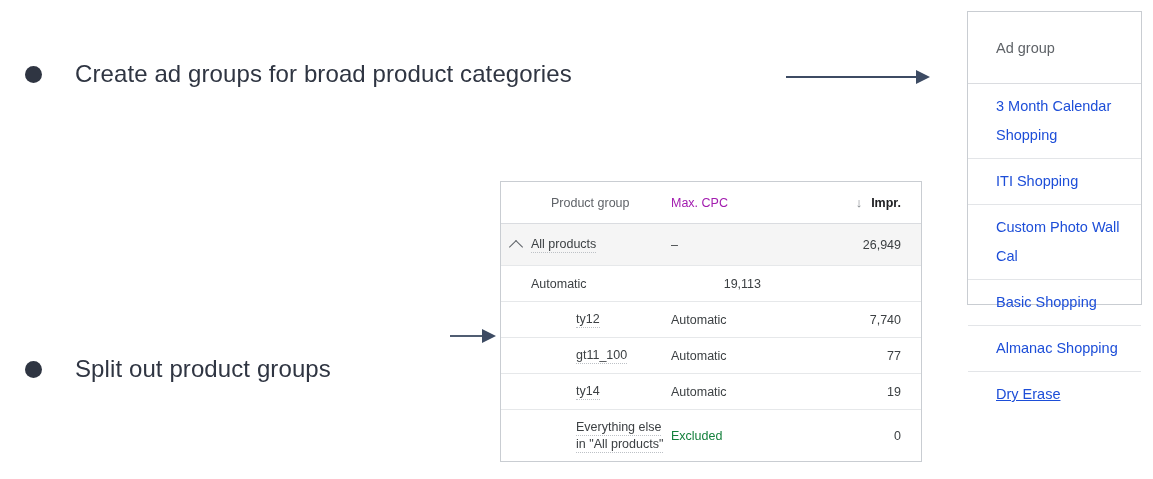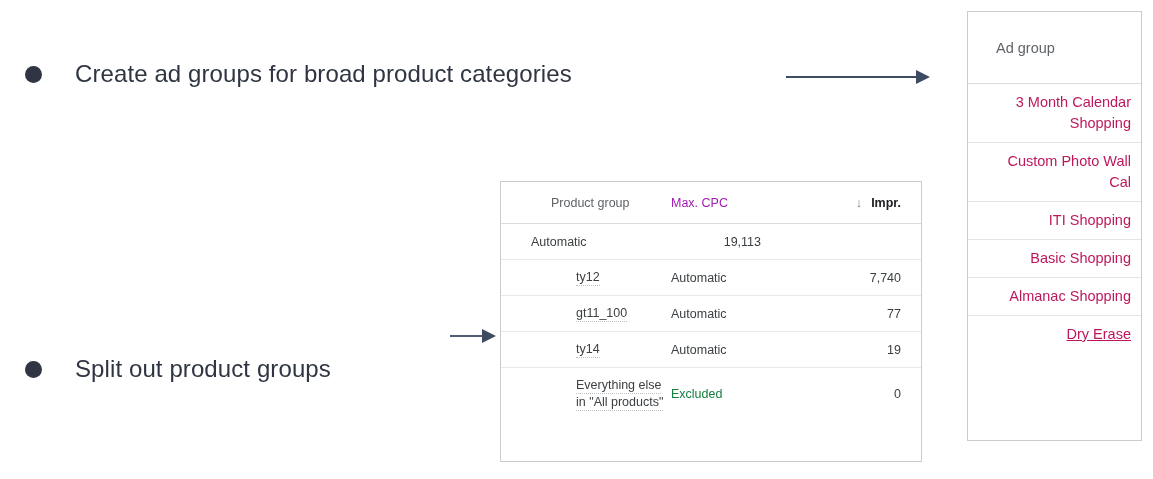--- a/index.html
+++ b/index.html
@@ -148,43 +148,42 @@
     transform: rotate(45deg);
     margin-top: 4px;
   }
 
   
   #ad-group-panel {
     position: absolute;
     left: 967px;
     top: 11px;
     width: 175px;
-    height: 430px;
+    height: 294px;
     background: #ffffff;
     border: 1px solid #c9cdd2;
     box-sizing: border-box;
     font-size: 14.5px;
-    text-align: right;
   }
   .ag-header {
     height: 72px;
     display: flex;
     align-items: center;
     padding-left: 28px;
     color: #5f6368;
     font-size: 14.5px;
     border-bottom: 1px solid #dadce0;
     box-sizing: border-box;
   }
   .ag-item {
     padding: 8px 10px 8px 28px;
-    color: #be185d;
+    color: #1d4ed8;
     border-bottom: 1px solid #e3e5e8;
     box-sizing: border-box;
-    line-height: 21px;
+    line-height: 29px;
     cursor: pointer;
   }
   .ag-item:last-child { border-bottom: none; text-decoration: underline; }
 </style>
 </head>
 <body>
 
 <div class="bullet-row" id="bullet-1">
   <span class="bullet-dot"></span>
   <span class="bullet-text">Create ad groups for broad product categories</span>
@@ -210,20 +209,30 @@
   <div class="pt-row pt-header">
     <div class="c-expand"></div>
     <div class="c-name">Product group</div>
     <div class="c-cpc">Max. CPC</div>
     <div class="c-impr">
       <span class="sort-arrow">↓</span>
       <span>Impr.</span>
     </div>
   </div>
 
+  <div class="pt-row pt-allproducts">
+    <div class="c-expand">
+        <span class="chev"></span>
+      </div>
+    <div class="c-name indent-0">
+      <span class="dotted-wrap"><span class="dotted">All products</span></span>
+    </div>
+    <div class="c-cpc">–</div>
+    <div class="c-impr">26,949</div>
+  </div>
 
   <div class="pt-row pt-data">
     <div class="c-expand"></div>
     <div class="c-cpc">Automatic</div>
     <div class="c-impr">19,113</div>
   </div>
 
   <div class="pt-row pt-data">
     <div class="c-expand"></div>
     <div class="c-name indent-1">
@@ -258,18 +267,18 @@
     </div>
     <div class="c-cpc excluded">Excluded</div>
     <div class="c-impr">0</div>
   </div>
 
 </div>
 
 <div id="ad-group-panel">
   <div class="ag-header">Ad group</div>
   <div class="ag-item">3 Month Calendar Shopping</div>
+  <div class="ag-item">ITI Shopping</div>
   <div class="ag-item">Custom Photo Wall Cal</div>
-  <div class="ag-item">ITI Shopping</div>
   <div class="ag-item">Basic Shopping</div>
   <div class="ag-item">Almanac Shopping</div>
   <div class="ag-item">Dry Erase</div>
 </div>
 
 </body></html>

